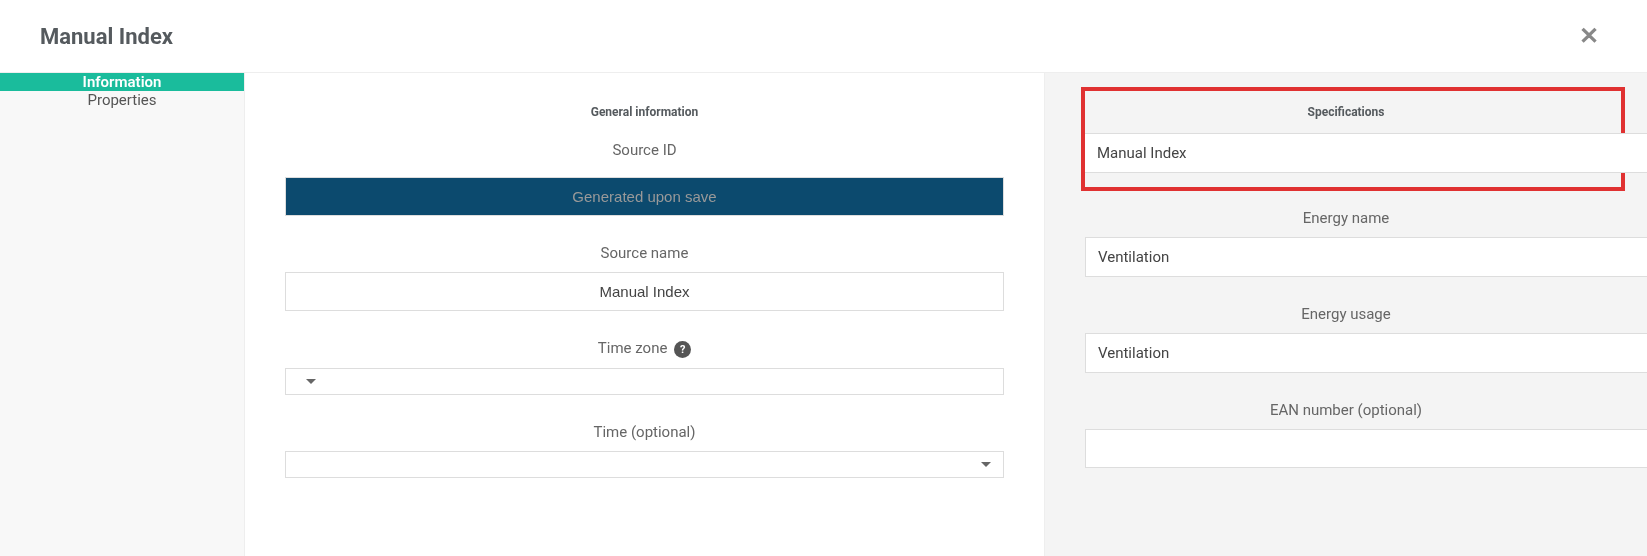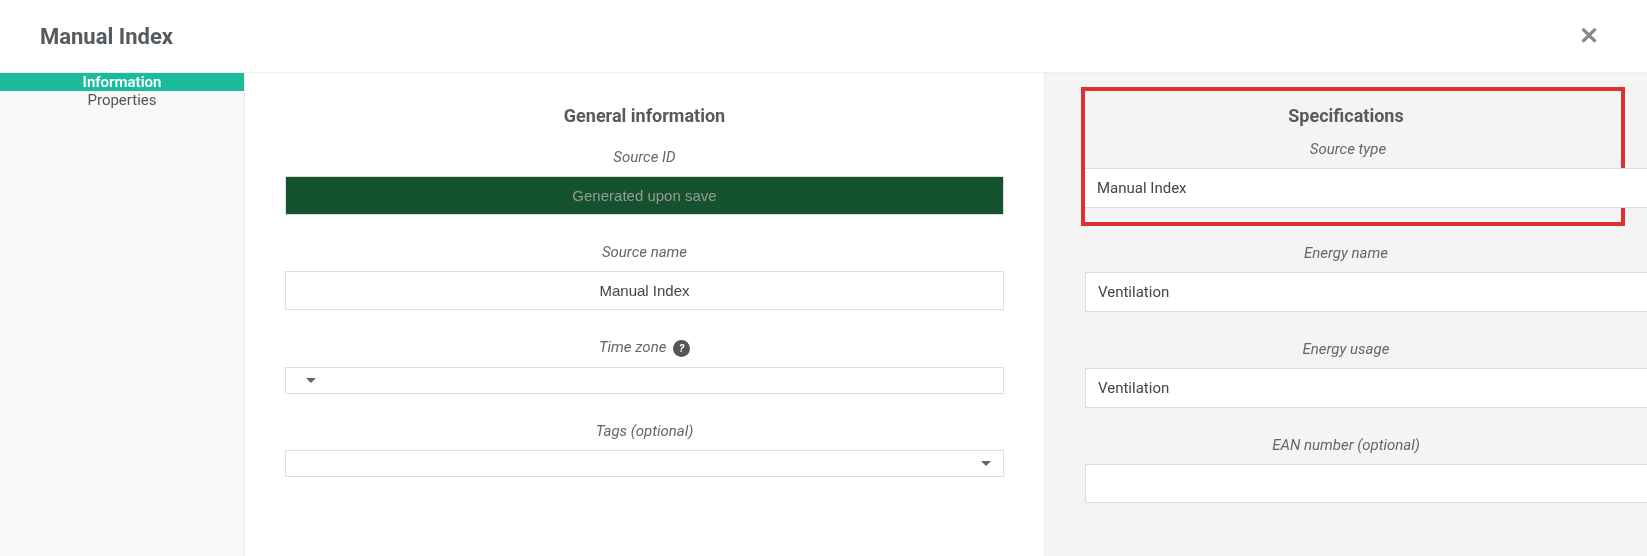--- a/index.html
+++ b/index.html
@@ -61,34 +61,33 @@
       padding: 32px 40px;
     }
     .right-panel {
       width: 603px;
       background: #f4f4f4;
       border-left: 1px solid #eee;
       padding: 32px 40px;
       flex-shrink: 0;
     }
     .section-title {
-      font-size: 18px;
+      font-size: 12px;
       font-weight: 700;
       color: #555a5e;
       margin-bottom: 22px;
     }
     .form-group {
       margin-bottom: 28px;
     }
     .form-label {
       display: block;
       font-size: 15px;
       color: #666;
       margin-bottom: 10px;
-      font-style: italic;
     }
     .help-icon {
       display: inline-flex;
       align-items: center;
       justify-content: center;
       width: 17px;
       height: 17px;
       background: #555;
       color: #fff;
       border-radius: 50%;
@@ -101,22 +100,23 @@
     .form-input {
       width: 100%;
       padding: 10px 12px;
       border: 1px solid #ddd;
       font-size: 15px;
       color: #444;
       background: #fff;
       outline: none;
     }
     .form-input:disabled {
-      background: #14532d;
+      background: #0c4a6e;
       color: #999;
+      margin-top: 8px;
     }
     .form-input::placeholder {
       color: #999;
     }
     .form-select {
       position: relative;
       width: 100%;
       background: #fff;
       border: 1px solid #ddd;
       padding: 10px 12px;
@@ -190,33 +190,32 @@
       <label class="form-label">
         <span>Time zone</span>
         <span class="help-icon">?</span>
       </label>
       <div class="form-select">
         <span class="caret"></span>
       </div>
     </div>
 
     <div class="form-group">
-      <label class="form-label">Tags (optional)</label>
+      <label class="form-label">Time (optional)</label>
       <div class="form-select">
         <span></span>
         <span class="caret"></span>
       </div>
     </div>
   </div>
 
   <div class="right-panel">
 
     <div class="highlight-box">
       <div class="section-title">Specifications</div>
-      <label class="form-label">Source type</label>
       <div class="form-select highlight-inner-select" style="width: calc(100% + 97px);">
         <span>Manual Index</span>
 
       </div>
     </div>
 
     <div class="form-group" style="margin-top:18px;">
       <label class="form-label">Energy name</label>
       <div class="form-select" style="width:calc(100% + 80px);">
         <span>Ventilation</span>

